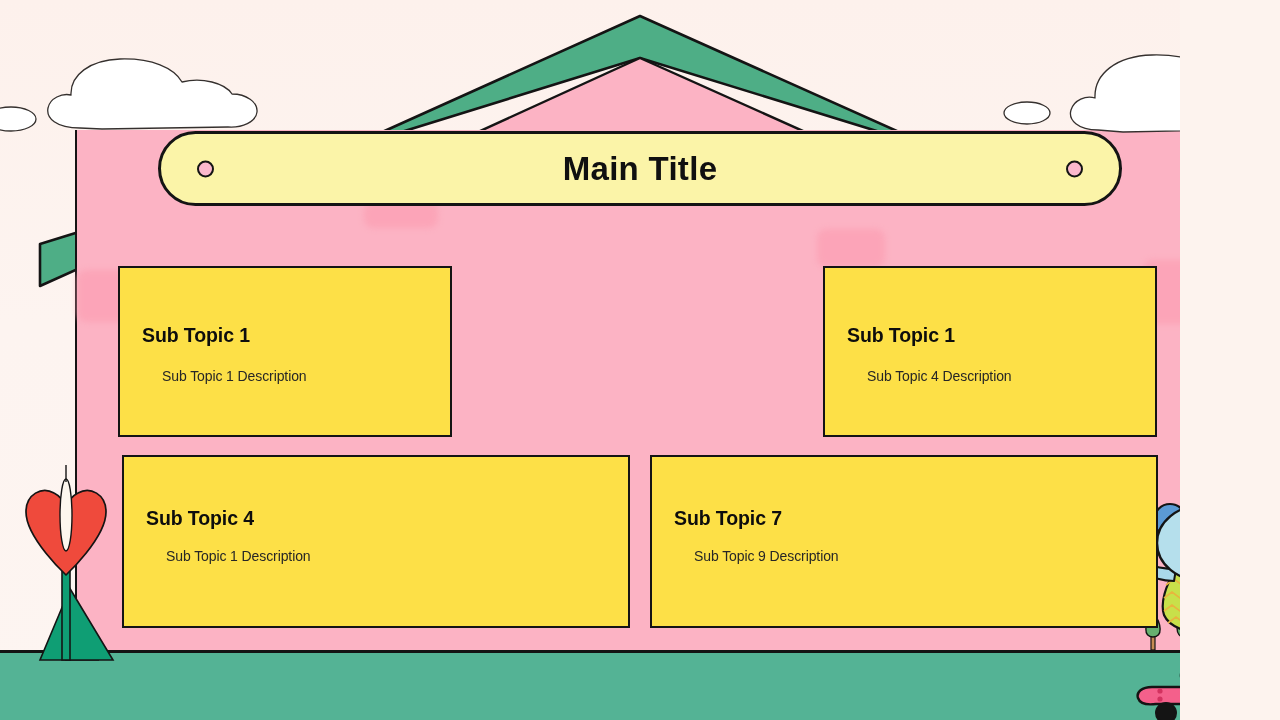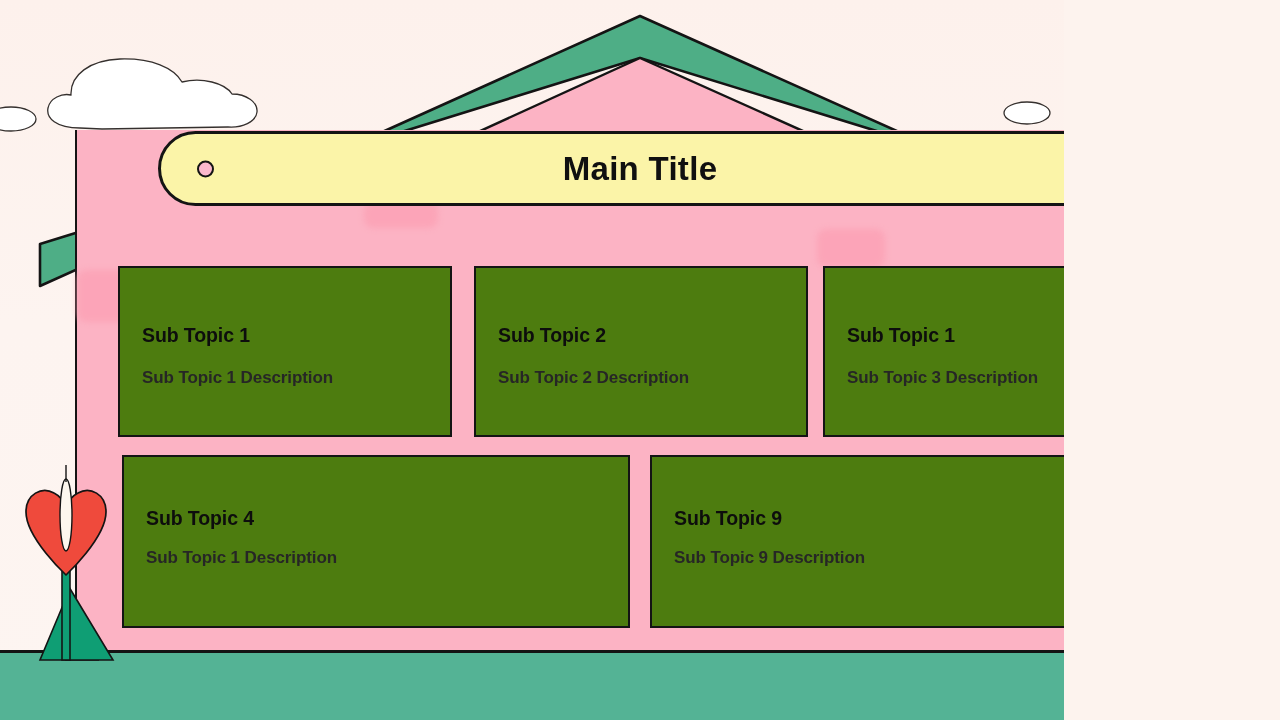--- a/index.html
+++ b/index.html
@@ -1,21 +1,21 @@
 <!DOCTYPE html>
 <html><head>
 <meta charset="utf-8">
 <style>
   html,body{margin:0;padding:0;}
   body{
     width:1280px;height:720px;overflow:hidden;
     font-family:"Liberation Sans","DejaVu Sans",sans-serif;
     background:#fdf3ee;
   }
-  #stage{position:relative;width:1064px;height:720px;overflow:hidden;background:#fdf3ee;}
+  #stage{position:relative;width:1180px;height:720px;overflow:hidden;background:#fdf3ee;}
 
   
   .sky{position:absolute;inset:0;background:linear-gradient(180deg,#fdf1ec 0%,#fdf4f0 45%,#fdf5f1 100%);}
 
   
   .cloud{position:absolute;}
   .cloud svg{display:block;overflow:visible;}
 
   
   .roof{position:absolute;left:0;top:0;width:1280px;height:300px;}
@@ -36,28 +36,28 @@
   .title-bar .title-text{
     font-size:33px;font-weight:bold;color:#101010;letter-spacing:.3px;line-height:1;
   }
   .screw{position:absolute;width:13px;height:13px;border-radius:50%;
          background:#fbb8cd;border:2.3px solid #141414;top:50%;transform:translateY(-50%);}
   .screw.left{left:36px;}
   .screw.right{right:36px;}
 
   
   .card{
-    position:absolute;background:#4d7c0f;border:2.6px solid #141414;box-sizing:border-box;
+    position:absolute;background:#fde047;border:2.6px solid #141414;box-sizing:border-box;
     padding:0;
   }
   .card .card-title{
     position:absolute;font-size:19.5px;font-weight:bold;color:#0d0d0d;letter-spacing:-.1px;
   }
   .card .card-desc{
-    position:absolute;font-size:17px;font-weight:700;color:#262626;letter-spacing:-.1px;
+    position:absolute;font-size:14px;font-weight:400;color:#262626;letter-spacing:-.1px;margin-left:20px;
   }
   .row1 .card-title{left:22px;top:56px;}
   .row1 .card-desc{left:22px;top:100px;}
   .row2 .card-title{left:22px;top:50px;text-align:center;}
   .row2 .card-desc{left:22px;top:91px;}
 
   #card1{left:118px;top:266px;width:334px;height:171px;}
   #card2{left:474px;top:266px;width:334px;height:171px;}
   #card3{left:823px;top:266px;width:334px;height:171px;}
   #card4{left:122px;top:455px;width:508px;height:173px;}
@@ -223,33 +223,29 @@
     <span class="screw left"></span>
     <span class="title-text">Main Title</span>
     <span class="screw right"></span>
   </div>
 
   <div class="card row1" id="card1">
     <div class="card-title">Sub Topic 1</div>
     <div class="card-desc">Sub Topic 1 Description</div>
   </div>
 
-  <div class="card row1" id="card2">
-    <div class="card-title">Sub Topic 2</div>
-    <div class="card-desc">Sub Topic 2 Description</div>
-  </div>
 
   <div class="card row1" id="card3">
     <div class="card-title">Sub Topic 1</div>
-    <div class="card-desc">Sub Topic 3 Description</div>
+    <div class="card-desc">Sub Topic 4 Description</div>
   </div>
 
   <div class="card row2" id="card4">
     <div class="card-title">Sub Topic 4</div>
     <div class="card-desc">Sub Topic 1 Description</div>
   </div>
 
   <div class="card row2" id="card5">
-    <div class="card-title">Sub Topic 9</div>
+    <div class="card-title">Sub Topic 7</div>
     <div class="card-desc">Sub Topic 9 Description</div>
   </div>
 
 </div>
 
 </body></html>

